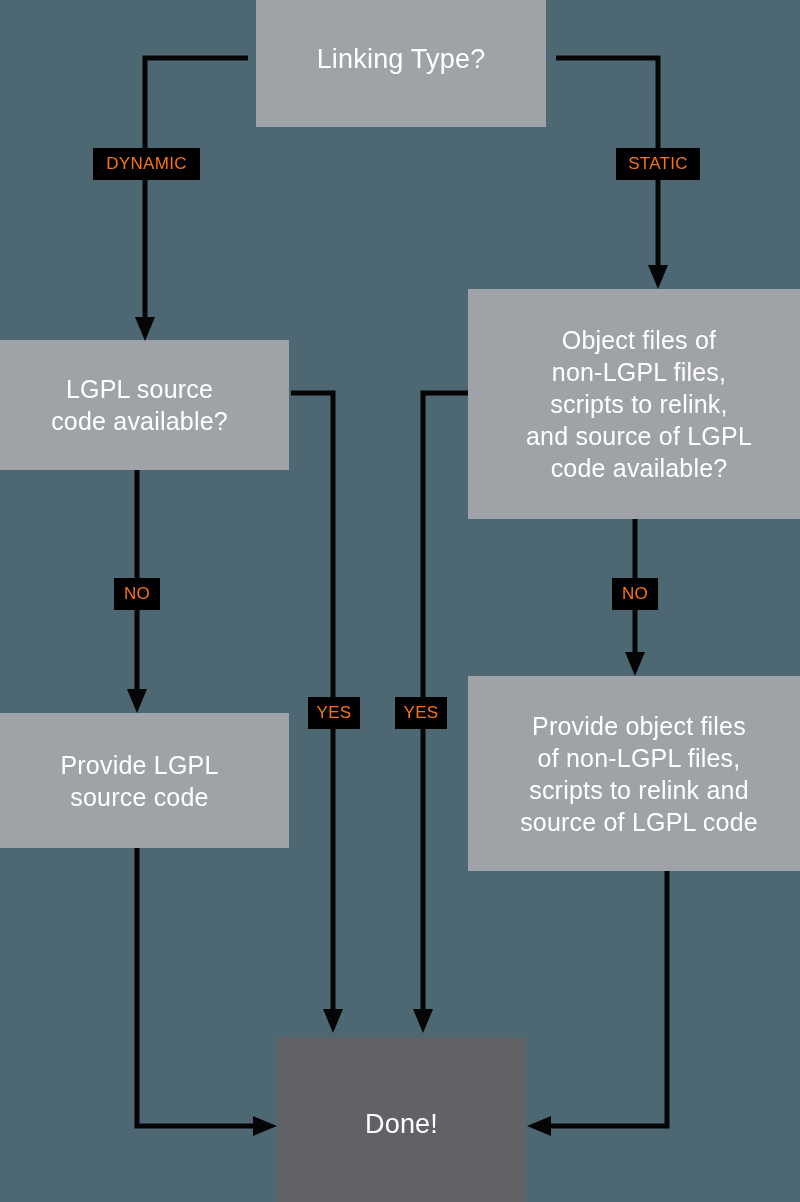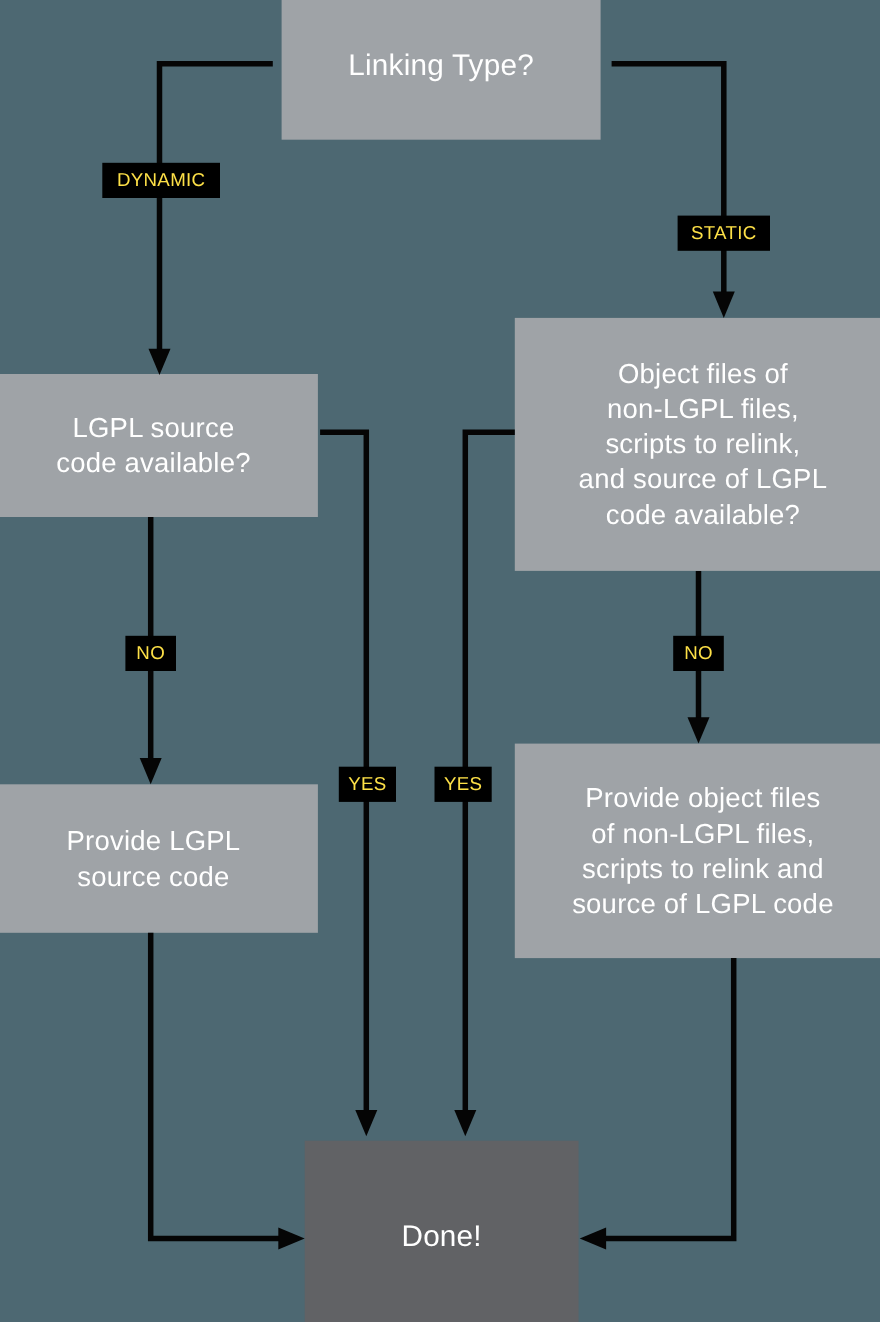--- a/index.html
+++ b/index.html
@@ -33,21 +33,21 @@
   .node-proc {
     background: #9fa3a7;
   }
   .node-done {
     background: #616265;
   }
   .edge-label {
     position: absolute;
     box-sizing: border-box;
     background: #000000;
-    color: #fde047;
+    color: #f97316;
     display: flex;
     align-items: center;
     justify-content: center;
     letter-spacing: 0.3px;
     font-weight: 300;
     user-select: none;
     z-index: 5;
   }
   svg.edges {
     position: absolute;
@@ -119,21 +119,21 @@
 
   <div class="node node-proc" style="left:468px; top:676px; width:342px; height:195px; font-size:25px;">Provide object files
 of non-LGPL files,
 scripts to relink and
 source of LGPL code</div>
 
   <div class="node node-done" style="left:277px; top:1037px; width:249px; height:175px; font-size:27px;">Done!</div>
 
   <div class="edge-label" style="left:93px; top:148px; width:107px; height:32px; font-size:17px;">DYNAMIC</div>
 
-  <div class="edge-label" style="left:616px; top:148px; width:84px; height:32px; font-size:17px;margin-top:48px;">STATIC</div>
+  <div class="edge-label" style="left:616px; top:148px; width:84px; height:32px; font-size:17px;">STATIC</div>
 
   <div class="edge-label" style="left:114px; top:578px; width:46px; height:32px; font-size:17px;">NO</div>
 
   <div class="edge-label" style="left:612px; top:578px; width:46px; height:32px; font-size:17px;">NO</div>
 
   <div class="edge-label" style="left:308px; top:697px; width:52px; height:32px; font-size:17px;">YES</div>
 
   <div class="edge-label" style="left:395px; top:697px; width:52px; height:32px; font-size:17px;">YES</div>
 
 </div>

